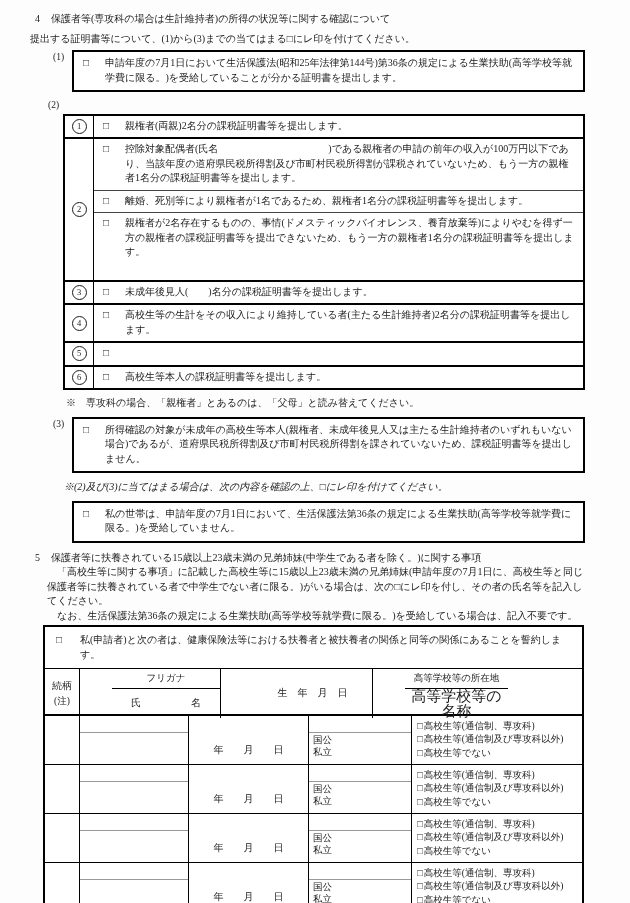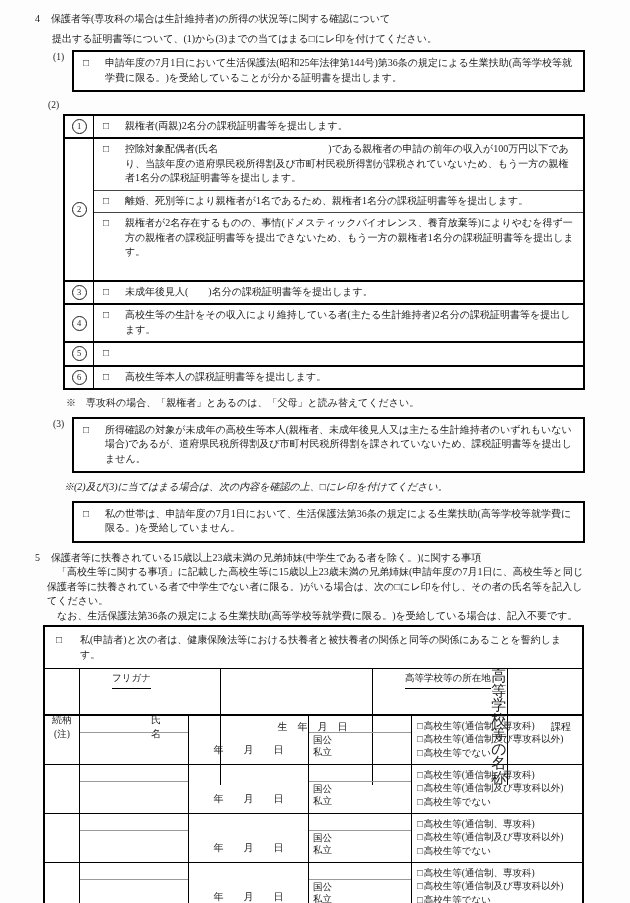--- a/index.html
+++ b/index.html
@@ -10,21 +10,21 @@
     color:#1b1b1b;
     font-size:10px;
     line-height:14.5px;
     overflow:hidden;
   }
   .page{position:relative;width:630px;height:903px;box-sizing:border-box;padding-top:12px;}
 
   
   .hrow{display:flex;margin-left:35px;}
   .hnum{width:16px;flex:0 0 16px;}
-  .intro{margin-left:52px;margin-top:5px;}
+  .intro{margin-left:30px;margin-top:5px;}
   .note{margin-left:66px;margin-top:6px;}
   .note2{margin-left:64px;margin-top:7px;font-style:italic;}
 
   
   .chkrow{display:flex;align-items:flex-start;}
   .cb{flex:0 0 22px;font-size:10px;}
   .cb-s{margin-right:1px;font-size:9.5px;}
   .ctext{flex:1;}
 
   
@@ -53,21 +53,21 @@
   .s5h{display:flex;margin-left:35px;margin-top:8px;}
   .para{margin-left:47px;width:540px;text-indent:1em;}
 
   .siblings{margin-left:43px;margin-top:2px;width:541px;border:2px solid #000;background:#fff;box-sizing:border-box;}
   .pledge{display:flex;padding:6px 4px 6px 11px;border-bottom:1.5px solid #000;}
   .grid{display:grid;grid-template-columns:35px 109px 120px 103px 1fr;}
   .ghead{border-bottom:2px solid #000;}
   .gcell{border-right:1.5px solid #000;box-sizing:border-box;}
   .gcell:last-child{border-right:none;}
   .hc{display:flex;flex-direction:column;align-items:center;justify-content:center;text-align:center;}
-  .split{display:flex;flex-direction:row;}
+  .split{display:flex;flex-direction:column;}
   .split .top{height:19px;border-bottom:1px solid #000;display:flex;align-items:center;justify-content:center;font-size:9.5px;}
   .split .bot{flex:1;display:flex;align-items:center;justify-content:center;}
   .hdr-h{height:45px;gap:32px;}
 
   .brow{border-bottom:1.5px solid #000;height:48px;}
   .grid.brow:last-of-type{border-bottom:none;}
   .fieldcol{display:flex;flex-direction:column;}
   .fieldcol .ftop{height:16px;border-bottom:1px solid #999;}
   .fieldcol .fbot{flex:1;}
   .datecell{display:flex;align-items:flex-end;justify-content:center;padding-bottom:7px;}
@@ -222,21 +222,20 @@
       </div>
       <div class="gcell split">
         <div class="top">フリガナ</div>
         <div class="bot">氏　　　　　名</div>
       </div>
       <div class="gcell hc">生　年　月　日</div>
       <div class="gcell split">
         <div class="top">高等学校等の所在地</div>
         <div class="bot" style="font-size:15px;text-align:center;">高等学校等の名称</div>
       </div>
-      <div class="gcell hc">課程</div>
     </div>
 
     <div class="grid brow">
       <div class="gcell"></div>
       <div class="gcell fieldcol">
         <div class="ftop"></div>
         <div class="fbot"></div>
       </div>
       <div class="gcell datecell">
         <span>年　　月　　日</span>

